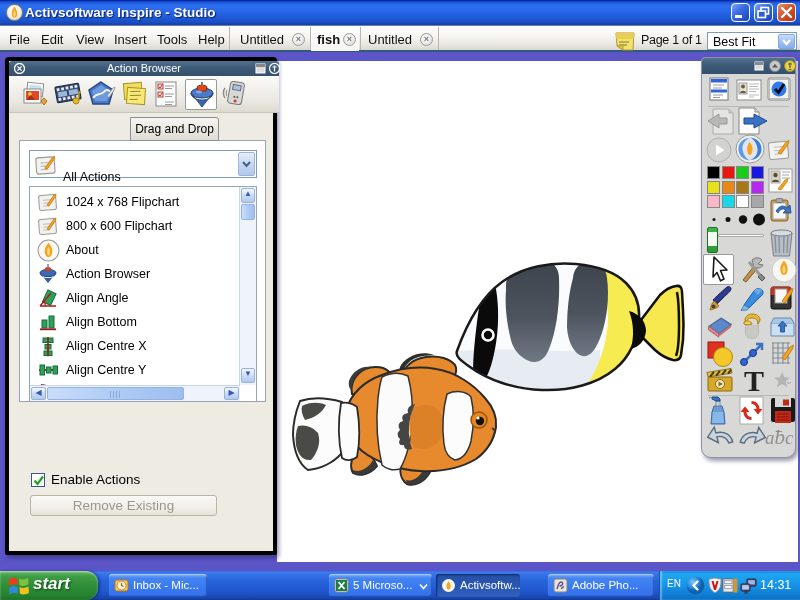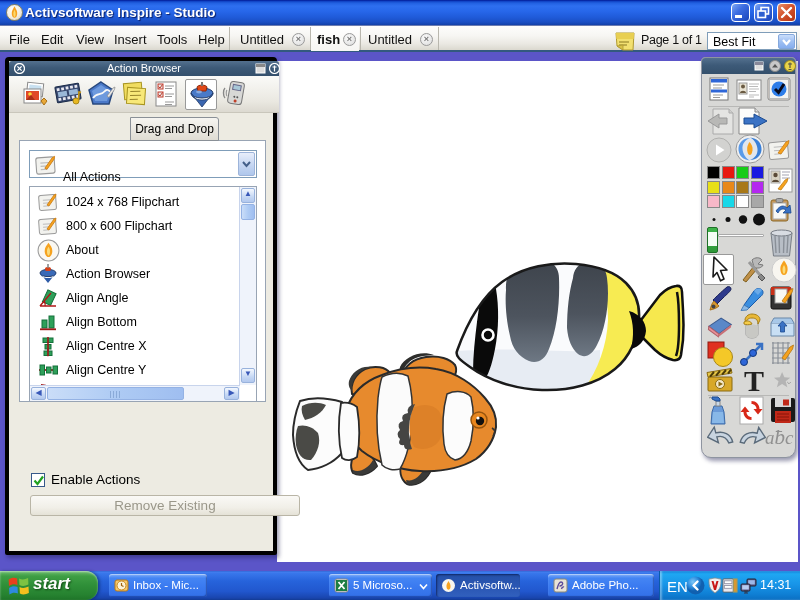--- a/index.html
+++ b/index.html
@@ -54,21 +54,21 @@
 .litem{left:5px;height:24px;font-size:12.5px;color:#000;}
 .litem .ltext{position:absolute;left:31px;top:5px;white-space:nowrap;}
 .vscroll{right:0;top:0;width:17px;height:198px;background:#EFF3FB;border-left:1px solid #c8d4ec;z-index:3;}
 .hscroll{left:0;bottom:0;width:210px;height:16px;background:#EFF3FB;border-top:1px solid #c8d4ec;z-index:2;}
 .sbtn{background:linear-gradient(180deg,#F4F8FE,#C6D8F4 60%,#B2C8EE);border:1px solid #98B2DC;border-radius:2px;
  color:#3858B8;font-size:8px;text-align:center;}
 .sthumb{background:linear-gradient(90deg,#CADDF8,#AECBF4 50%,#9FBEF0);border:1px solid #94B2E4;border-radius:2px;}
 #chk{left:22px;top:412px;width:14px;height:14px;background:#fff;border:1px solid #37598A;}
 #chk svg{position:absolute;left:0px;top:0px;}
 #chktext{left:42px;top:411px;font-size:13.5px;}
-.pbtn{left:21px;width:270px;height:21px;border:1px solid #B9B5A6;border-radius:3px;
+.pbtn{left:21px;width:187px;height:21px;border:1px solid #B9B5A6;border-radius:3px;
  background:linear-gradient(180deg,#FAF9F6 0%,#F1EFE8 60%,#E5E2D7 100%);
  color:#9a978a;font-size:13.5px;text-align:center;line-height:19px;}
 
 
 #rtool{left:701px;top:57px;width:95px;height:401px;background:#D8D8D6;
  border:1px solid #8E94A0;border-radius:4px 4px 10px 10px;
  box-shadow:2px 3px 4px rgba(30,30,80,.45);}
 #rthead{left:0;top:0;width:93px;height:16px;border-radius:3px 3px 0 0;
  background:linear-gradient(180deg,#53708E 0%,#3D5A78 45%,#34506C 100%);}
 .rdiv{left:6px;width:81px;height:1px;background:#b8b8b6;}
@@ -82,21 +82,21 @@
 #startbtn .stext{left:33px;top:3px;color:#fff;font-size:17px;font-weight:bold;font-style:italic;text-shadow:1px 1px 2px rgba(0,40,0,.7);}
 .tkbtn{top:3px;height:23px;border-radius:3px;color:#fff;font-size:11.5px;
  background:linear-gradient(180deg,#7FAcF8 0%,#4485F4 18%,#3A7AF0 55%,#3370E8 100%);
  box-shadow:inset 0 1px 1px rgba(255,255,255,.45), inset -1px -1px 1px rgba(0,20,90,.4);}
 .tkbtn.pressed{background:linear-gradient(180deg,#2450A8 0%,#2B57B4 60%,#3160BE 100%);
  box-shadow:inset 1px 1px 2px rgba(0,10,50,.6);}
 .tkbtn .blabel{position:absolute;left:24px;top:5px;white-space:nowrap;}
 #tray{left:659px;top:0px;width:141px;height:29px;
  background:linear-gradient(180deg,#0E7FD8 0%,#1FA7F2 10%,#1895E8 45%,#0F7FD4 80%,#0A6EC2 100%);
  border-left:1px solid #0A5CA8;box-shadow:inset 2px 0 2px rgba(255,255,255,.35);}
-#tray .en{left:7px;top:7px;color:#fff;font-size:15px;}
+#tray .en{left:7px;top:7px;color:#fff;font-size:10px;}
 #tray .clock{left:100px;top:7px;color:#fff;font-size:12.5px;}
 </style></head>
 <body>
 
 <div id="titlebar" class="abs">
   <div class="ticon abs"></div>
   <svg class="flame abs" viewBox="0 0 10 13">
       <path d="M5 0 C6.5 3 8.5 5 8 9 C7.6 11.5 6.5 13 5 13 C3.5 13 2.4 11.5 2 9 C1.5 5 3.5 3 5 0 Z" fill="#F6A21E"></path>
       <path d="M5 4 C5.8 6 6.5 7 6.2 9.5 C6 11 5.5 12 5 12 C4.5 12 4 11 3.8 9.5 C3.5 7 4.2 6 5 4 Z" fill="#FBD96E"></path>
     </svg>

